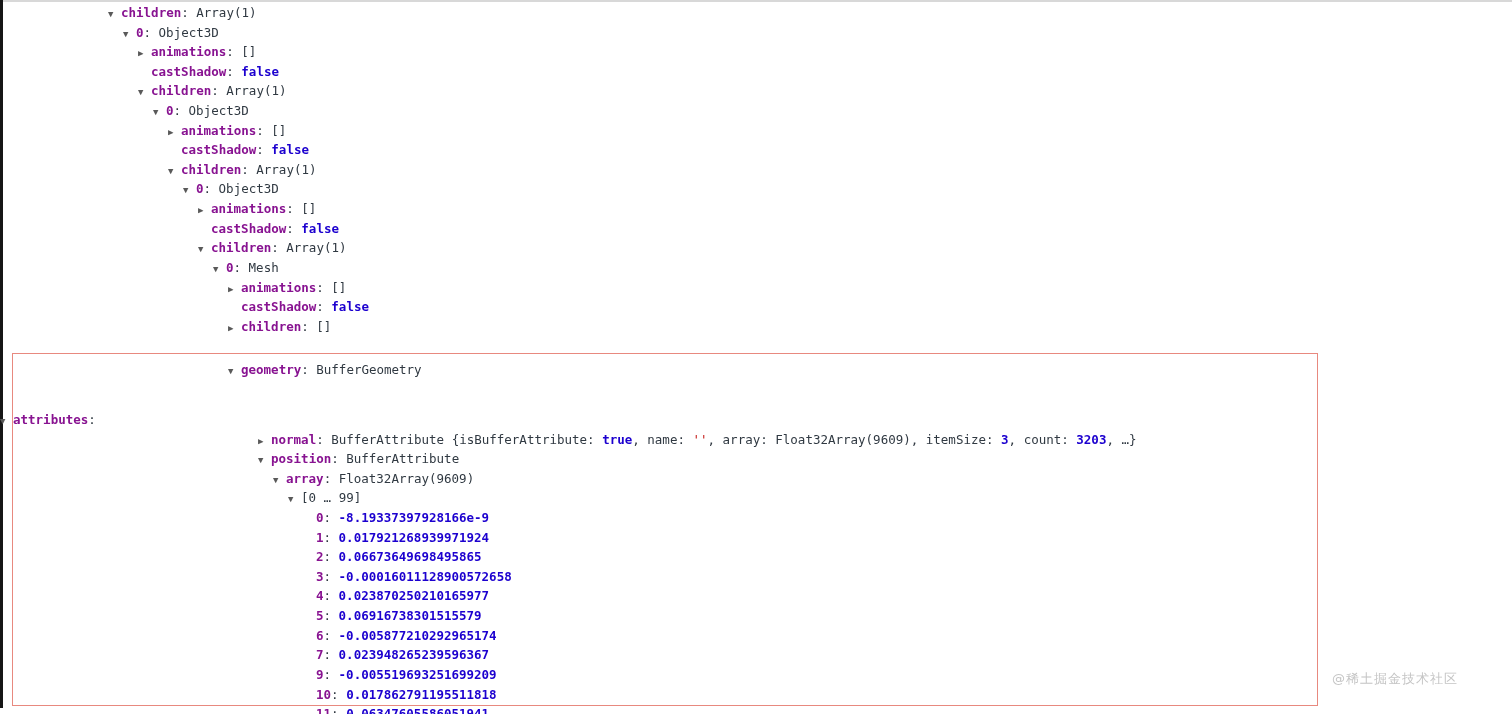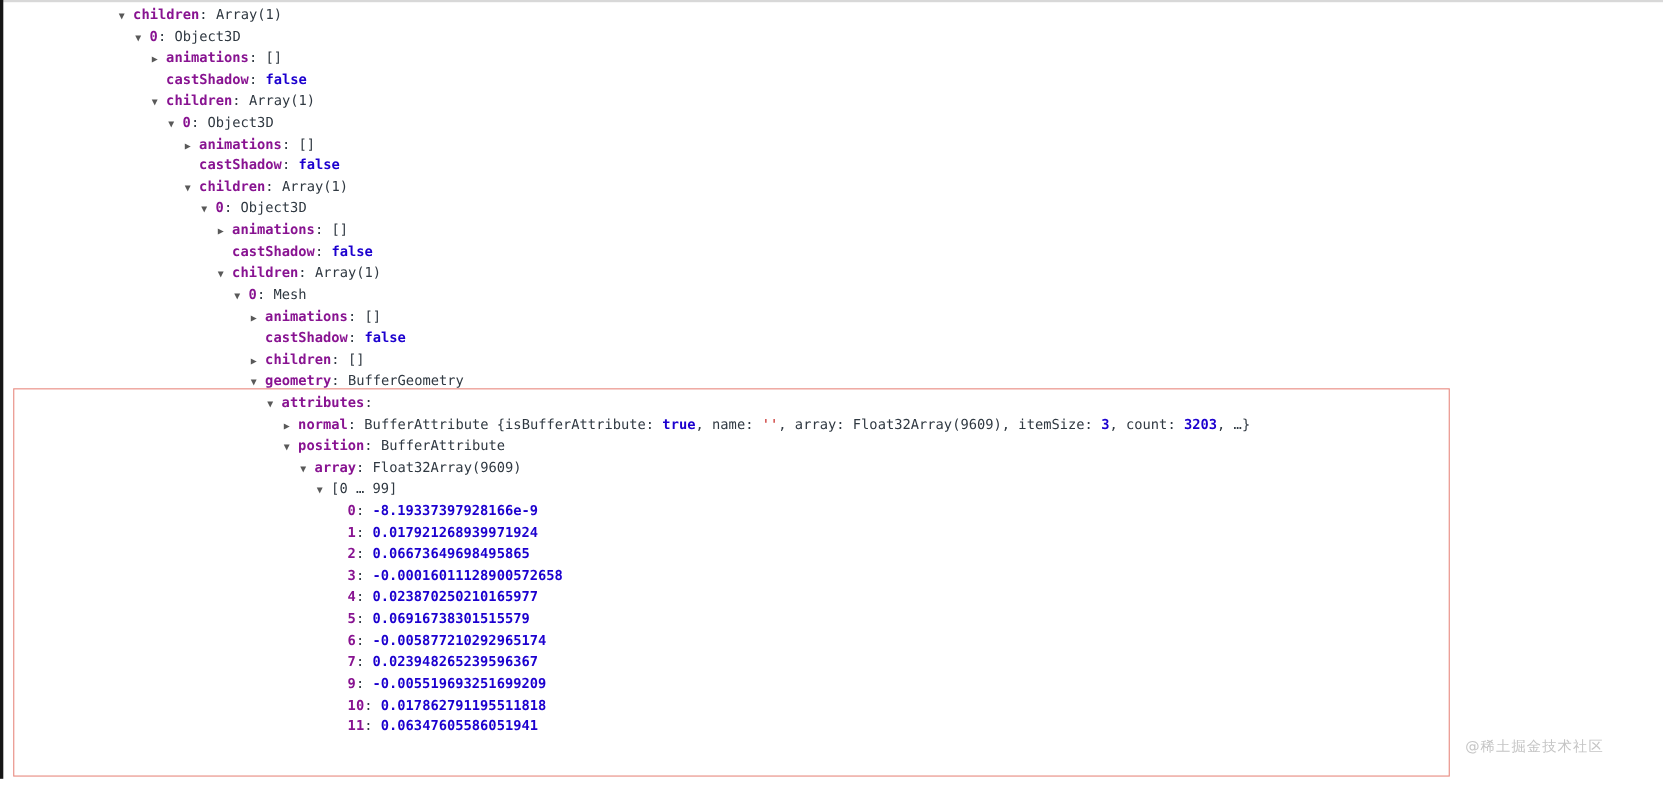--- a/index.html
+++ b/index.html
@@ -43,22 +43,22 @@
       <div class="row" style="padding-left: 168px;"><span class="arrow"></span><span class="tok-key">castShadow</span><span class="tok-plain">: </span><span class="tok-value">false</span></div>
       <div class="row" style="padding-left: 168px;"><span class="arrow">▼</span><span class="tok-key">children</span><span class="tok-plain">: </span><span class="tok-plain">Array(1)</span></div>
       <div class="row" style="padding-left: 183px;"><span class="arrow">▼</span><span class="tok-key">0</span><span class="tok-plain">: </span><span class="tok-plain">Object3D</span></div>
       <div class="row" style="padding-left: 198px;"><span class="arrow">▶</span><span class="tok-key">animations</span><span class="tok-plain">: </span><span class="tok-plain">[]</span></div>
       <div class="row" style="padding-left: 198px;"><span class="arrow"></span><span class="tok-key">castShadow</span><span class="tok-plain">: </span><span class="tok-value">false</span></div>
       <div class="row" style="padding-left: 198px;"><span class="arrow">▼</span><span class="tok-key">children</span><span class="tok-plain">: </span><span class="tok-plain">Array(1)</span></div>
       <div class="row" style="padding-left: 213px;"><span class="arrow">▼</span><span class="tok-key">0</span><span class="tok-plain">: </span><span class="tok-plain">Mesh</span></div>
       <div class="row" style="padding-left: 228px;"><span class="arrow">▶</span><span class="tok-key">animations</span><span class="tok-plain">: </span><span class="tok-plain">[]</span></div>
       <div class="row" style="padding-left: 228px;"><span class="arrow"></span><span class="tok-key">castShadow</span><span class="tok-plain">: </span><span class="tok-value">false</span></div>
       <div class="row" style="padding-left: 228px;"><span class="arrow">▶</span><span class="tok-key">children</span><span class="tok-plain">: </span><span class="tok-plain">[]</span></div>
-      <div class="row" style="padding-left: 228px;"><span class="arrow">▼</span><span class="tok-key">geometry</span><span class="tok-plain">: </span><span class="tok-plain">BufferGeometry</span></div>
-      <div class="row" style="padding-left: 243px;"><span class="arrow">▼</span><span class="tok-key">attributes</span><span class="tok-plain">:</span></div>
+      <div class="row" style="padding-left: 228px; margin-top: 24px;"><span class="arrow">▼</span><span class="tok-key">geometry</span><span class="tok-plain">: </span><span class="tok-plain">BufferGeometry</span></div>
+      <div class="row" style=" margin-top: 30px;"><span class="arrow">▼</span><span class="tok-key">attributes</span><span class="tok-plain">:</span></div>
       <div class="row" style="padding-left: 258px;"><span class="arrow">▶</span><span class="tok-key">normal</span><span class="tok-plain">: </span><span class="tok-plain">BufferAttribute {isBufferAttribute: </span><span class="tok-value">true</span><span class="tok-plain">, name: </span><span class="tok-string">''</span><span class="tok-plain">, array: Float32Array(9609), itemSize: </span><span class="tok-value">3</span><span class="tok-plain">, count: </span><span class="tok-value">3203</span><span class="tok-plain">, …}</span></div>
       <div class="row" style="padding-left: 258px;"><span class="arrow">▼</span><span class="tok-key">position</span><span class="tok-plain">: </span><span class="tok-plain">BufferAttribute</span></div>
       <div class="row" style="padding-left: 273px;"><span class="arrow">▼</span><span class="tok-key">array</span><span class="tok-plain">: </span><span class="tok-plain">Float32Array(9609)</span></div>
       <div class="row" style="padding-left: 288px;"><span class="arrow">▼</span><span class="tok-plain">[0 … 99]</span></div>
       <div class="row" style="padding-left: 303px;"><span class="arrow"></span><span class="tok-key">0</span><span class="tok-plain">: </span><span class="tok-value">-8.19337397928166e-9</span></div>
       <div class="row" style="padding-left: 303px;"><span class="arrow"></span><span class="tok-key">1</span><span class="tok-plain">: </span><span class="tok-value">0.017921268939971924</span></div>
       <div class="row" style="padding-left: 303px;"><span class="arrow"></span><span class="tok-key">2</span><span class="tok-plain">: </span><span class="tok-value">0.06673649698495865</span></div>
       <div class="row" style="padding-left: 303px;"><span class="arrow"></span><span class="tok-key">3</span><span class="tok-plain">: </span><span class="tok-value">-0.00016011128900572658</span></div>
       <div class="row" style="padding-left: 303px;"><span class="arrow"></span><span class="tok-key">4</span><span class="tok-plain">: </span><span class="tok-value">0.023870250210165977</span></div>
       <div class="row" style="padding-left: 303px;"><span class="arrow"></span><span class="tok-key">5</span><span class="tok-plain">: </span><span class="tok-value">0.06916738301515579</span></div>

